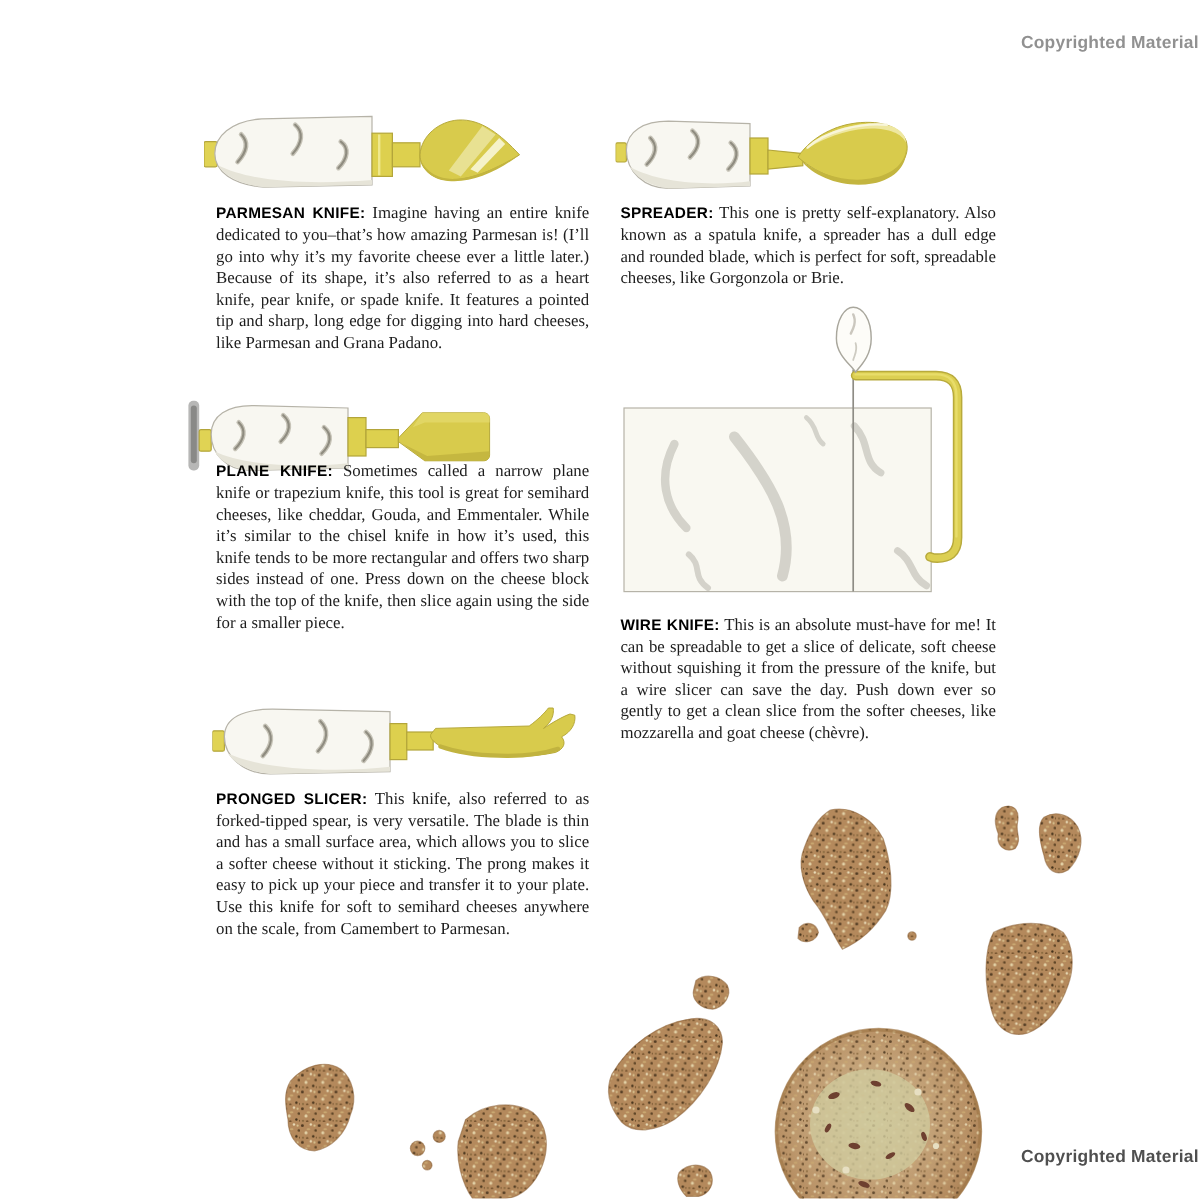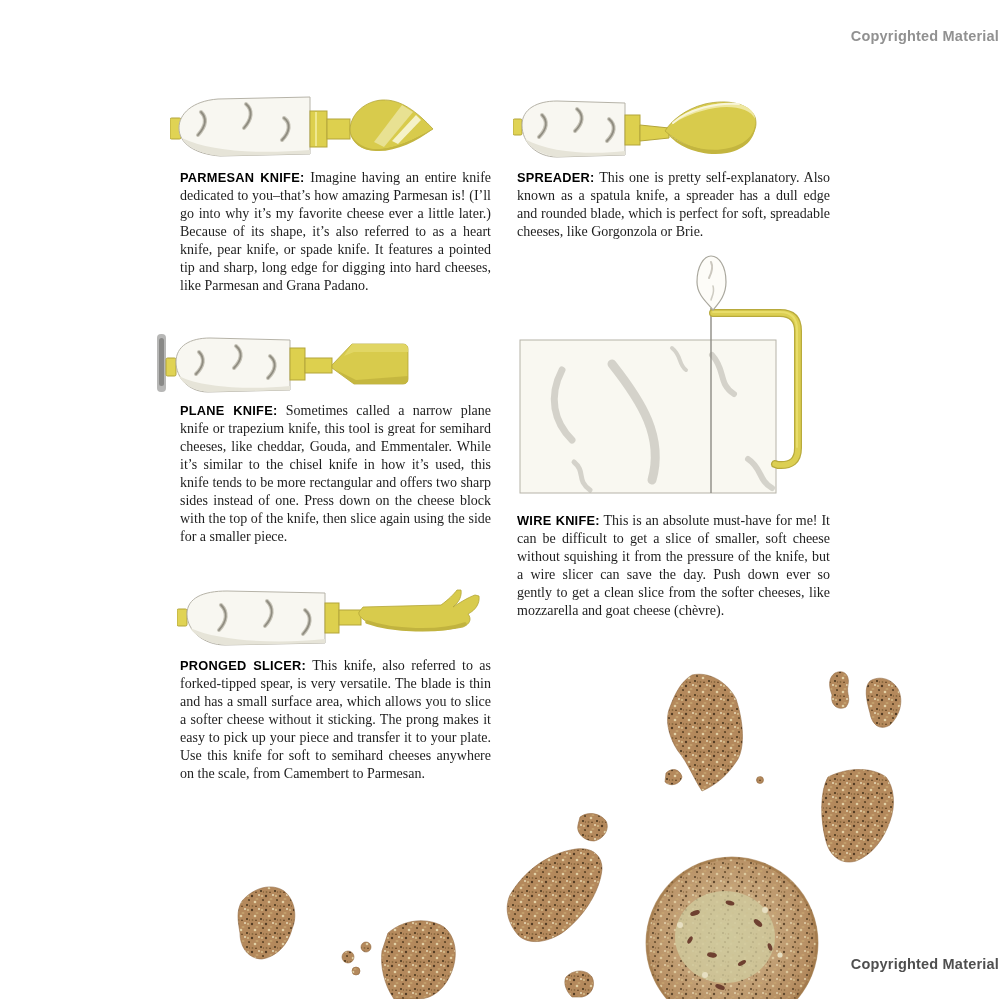--- a/index.html
+++ b/index.html
@@ -89,21 +89,21 @@
       <path d="M112,50 C120,42 121,34 114,28" stroke="#c6c3b7" stroke-width="4"></path>
       <path d="M112,50 C120,42 121,34 114,28" stroke="#8f8c80" stroke-width="1.8"></path>
     </g>
     <rect x="134" y="20" width="15" height="32" fill="#ddd04e" stroke="#b3a53a" stroke-width="1"></rect>
     <rect x="149" y="30" width="27" height="15" fill="#ddd04e" stroke="#b3a53a" stroke-width="1"></rect>
     <path d="M176,37 L196,16 L247,16 C250,16 252,18 252,21 L252,51 C252,54 250,56 247,56 L198,56 L176,40 Z" fill="#d8cb4c" stroke="#b4a637" stroke-width=".8"></path>
     <path d="M196,16 L247,16 C250,16 252,18 252,21 L252,24 L198,24 L188,28 Z" fill="#e3d868" opacity=".85"></path>
     <path d="M180,42 L198,56 L247,56 C250,56 252,54 252,51 L252,48 L200,52 Z" fill="#c3b53f" opacity=".9"></path>
   </svg>
 
-  <div class="txt col-l" style="top:402px">
+  <div class="txt col-l" style="top:384px">
     <span class="head">PLANE KNIFE:</span>
     <span>Sometimes called a narrow plane knife or trapezium knife, this tool is great for semihard cheeses, like cheddar, Gouda, and Emmentaler. While it’s similar to the chisel knife in how it’s used, this knife tends to be more rectangular and offers two sharp sides instead of one. Press down on the cheese block with the top of the knife, then slice again using the side for a smaller piece.</span>
   </div>
 
   <svg class="illus" style="left:512px;top:252px" width="300" height="255" viewBox="0 0 300 255">
     <rect x="8" y="88" width="256" height="153" fill="#f9f8f1" stroke="#b6b3a8" stroke-width="1"></rect>
     <g fill="none" stroke="#a3a096" stroke-linecap="round" opacity=".42">
       <path d="M100,112 C130,150 152,185 140,228" stroke-width="9"></path>
       <path d="M50,118 C36,145 42,170 60,188" stroke-width="7"></path>
       <path d="M200,103 C214,118 206,132 222,142" stroke-width="6"></path>
@@ -119,21 +119,21 @@
     </g>
     <path d="M199,4 C207,4 214,14 214,30 C214,44 206,52 201,58 C197,52 185,44 185,30 C185,14 192,4 199,4 Z" fill="#fdfcf8" stroke="#a9a79d" stroke-width="1.2"></path>
     <g fill="none" stroke="#b9b6ab" stroke-linecap="round">
       <path d="M199,10 C202,16 199,22 197,26" stroke-width="2" opacity=".75"></path>
       <path d="M201,34 C203,40 200,44 199,48" stroke-width="1.5" opacity=".7"></path>
     </g>
   </svg>
 
   <div class="txt col-r" style="top:512px">
     <span class="head">WIRE KNIFE:</span>
-    <span>This is an absolute must-have for me! It can be difficult to get a slice of smaller, soft cheese without squishing it from the pressure of the knife, but a wire slicer can save the day. Push down ever so gently to get a clean slice from the softer cheeses, like mozzarella and goat cheese (chèvre).</span>
+    <span>This is an absolute must-have for me! It can be spreadable to get a slice of delicate, soft cheese without squishing it from the pressure of the knife, but a wire slicer can save the day. Push down ever so gently to get a clean slice from the softer cheeses, like mozzarella and goat cheese (chèvre).</span>
   </div>
 
   <svg class="illus" style="left:177px;top:586px" width="312" height="64" viewBox="0 0 312 64">
     <rect x="0" y="23" width="10" height="17" rx="1.5" fill="#e0d354" stroke="#b3a53a" stroke-width="1"></rect>
     <path d="M10,28 C10,12 26,5 50,5 L148,7 L148,57 L48,59 C27,59 10,45 10,28 Z" fill="#f8f7f1" stroke="#b6b3a8" stroke-width="1"></path>
     <path d="M13,42 C44,56 104,58 148,53 L148,57 L48,59 C30,57 18,50 13,42 Z" fill="#e6e4d8"></path>
     <g fill="none" stroke-linecap="round">
       <path d="M42,44 C50,35 51,26 44,19" stroke="#c6c3b7" stroke-width="4"></path>
       <path d="M42,44 C50,35 51,26 44,19" stroke="#8f8c80" stroke-width="1.8"></path>
       <path d="M88,40 C96,31 97,22 90,15" stroke="#c6c3b7" stroke-width="4"></path>

